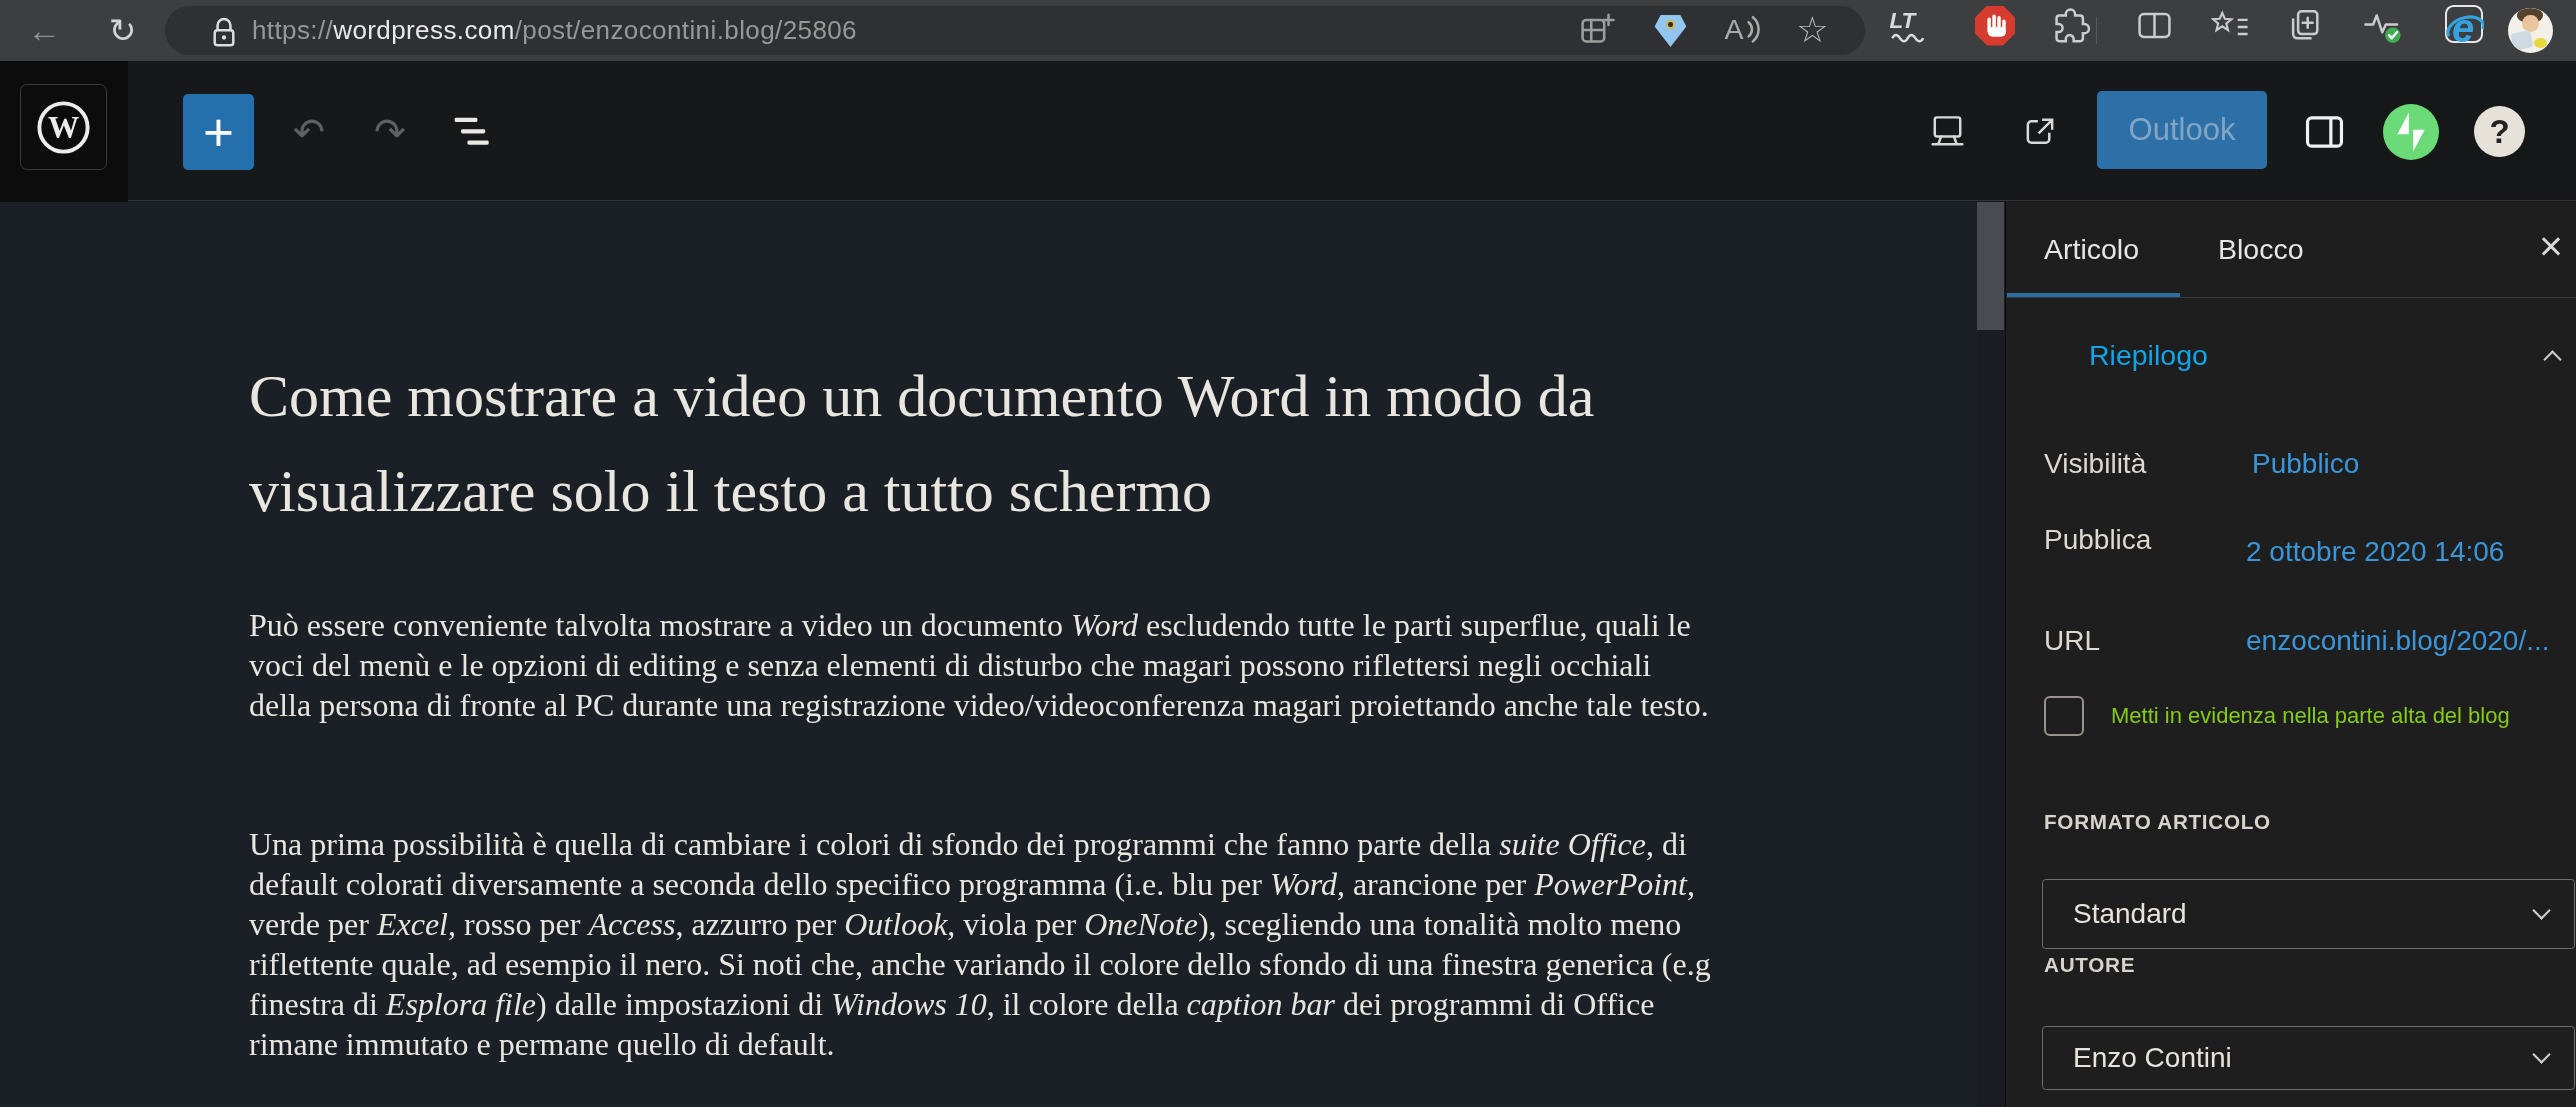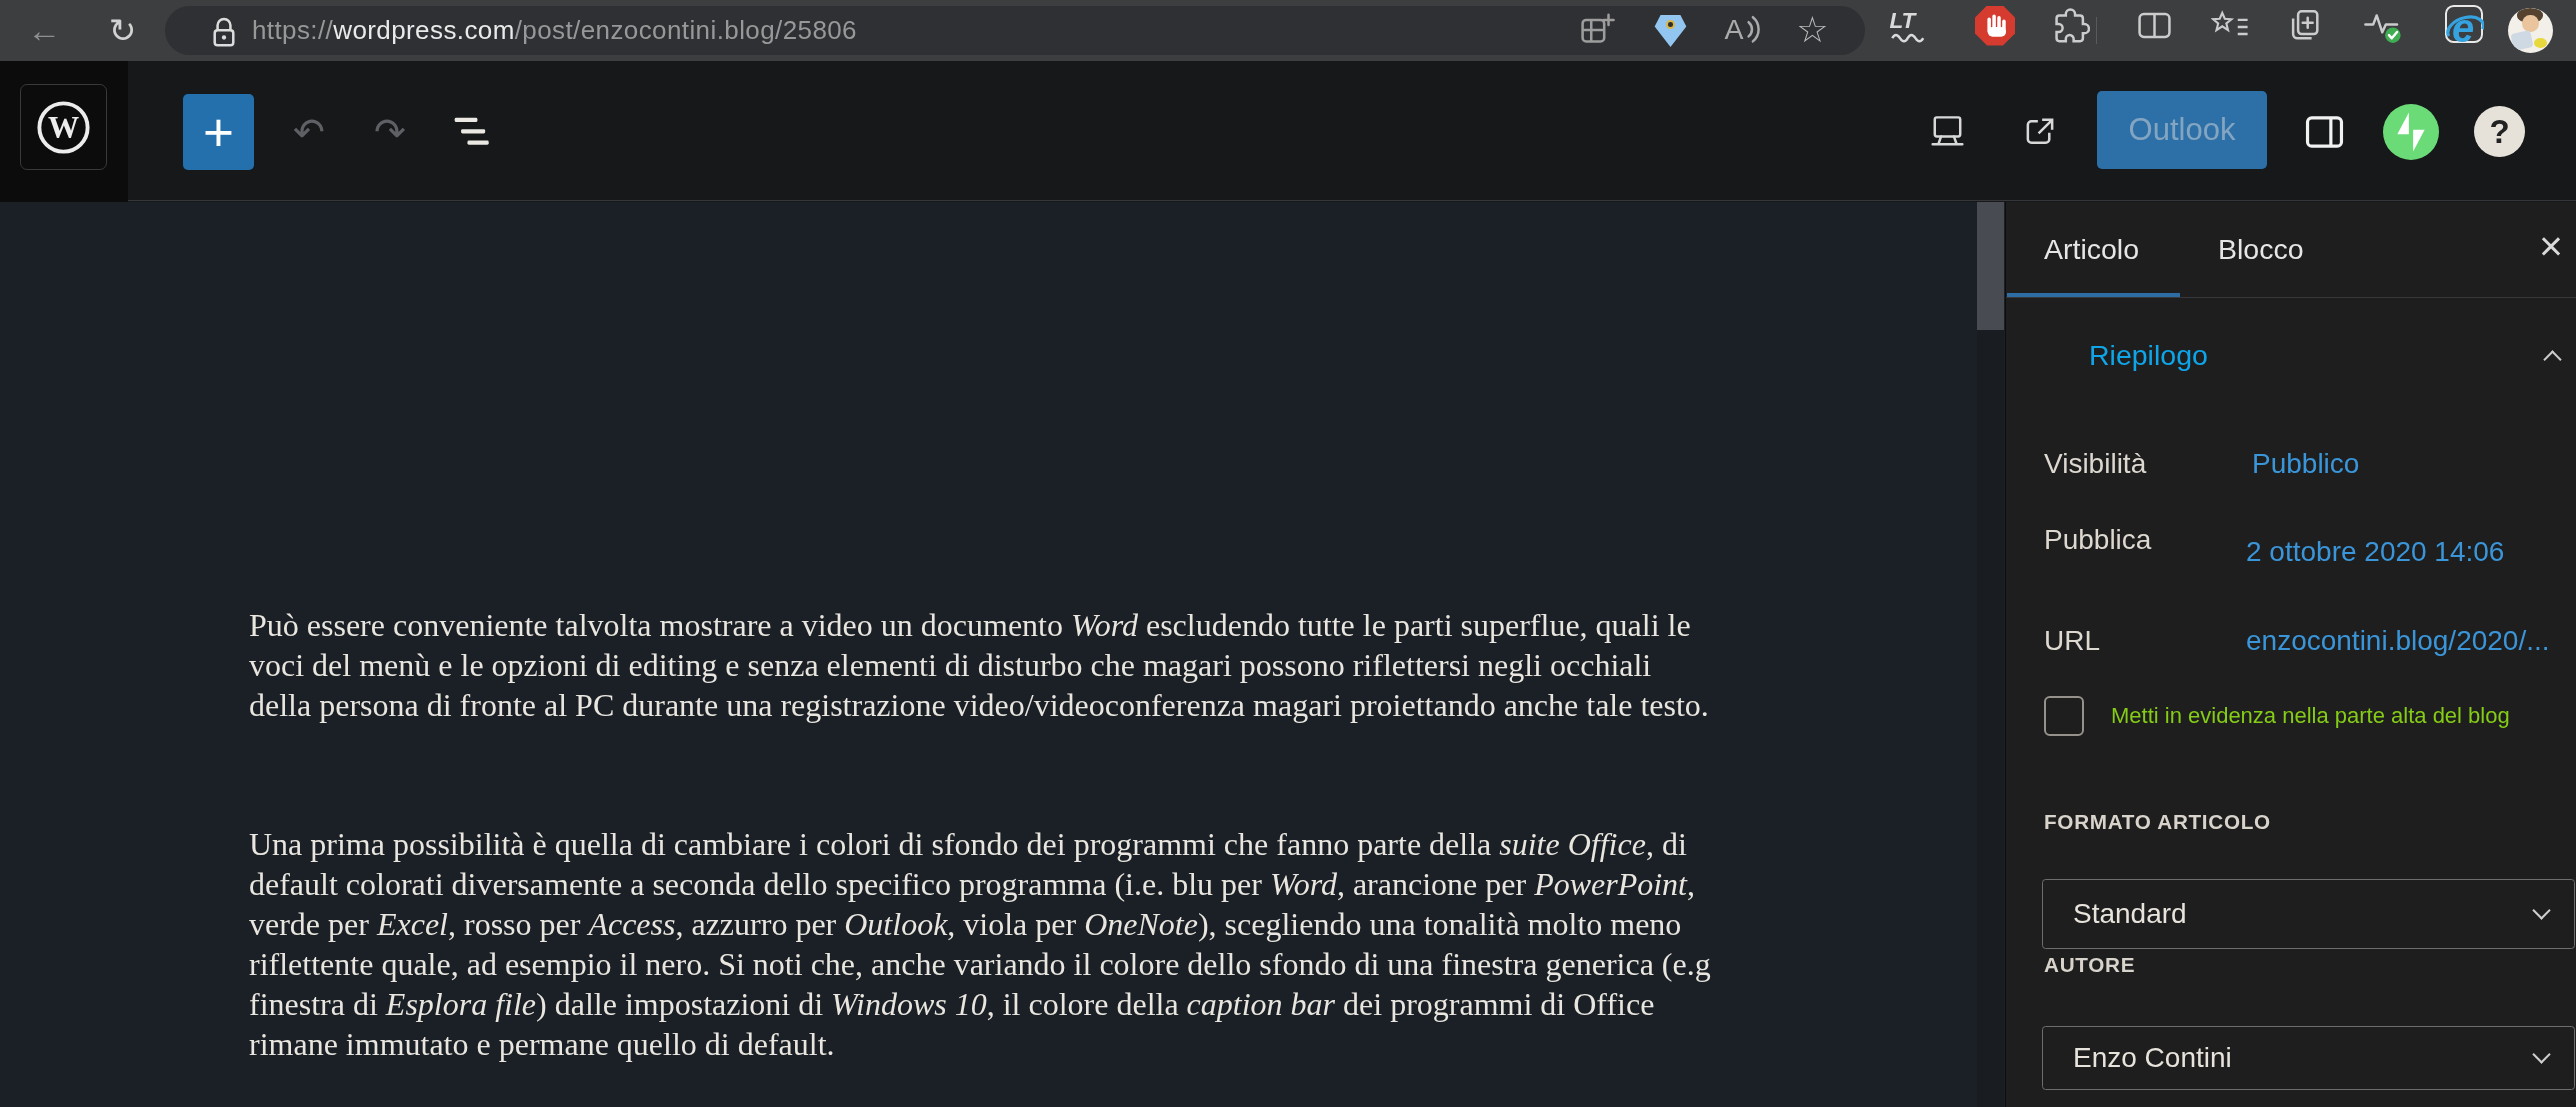--- a/index.html
+++ b/index.html
@@ -251,20 +251,21 @@
         <circle cx="39" cy="39" r="39" fill="#6bdb78"></circle>
         <polygon points="36,12 36,42 20,42" fill="#ffffff"></polygon>
         <polygon points="42,66 42,36 58,36" fill="#ffffff"></polygon>
       </svg>
     </div>
     <div class="help-btn">?</div>
   </div>
   <div class="hairline"></div>
 
   <div class="canvas">
+    <h1 class="post-title">Come mostrare a video un documento Word in modo da visualizzare solo il testo a tutto schermo</h1>
     <p class="post-p p1"><span>Può essere conveniente talvolta mostrare a video un documento </span><em>Word</em><span> escludendo tutte le parti superflue, quali le voci del menù e le opzioni di editing e senza elementi di disturbo che magari possono riflettersi negli occhiali della persona di fronte al PC durante una registrazione video/videoconferenza magari proiettando anche tale testo.</span></p>
     <p class="post-p p2"><span>Una prima possibilità è quella di cambiare i colori di sfondo dei programmi che fanno parte della </span><em>suite Office</em><span>, di default colorati diversamente a seconda dello specifico programma (i.e. blu per </span><em>Word</em><span>, arancione per </span><em>PowerPoint</em><span>, verde per </span><em>Excel</em><span>, rosso per </span><em>Access</em><span>, azzurro per </span><em>Outlook</em><span>, viola per </span><em>OneNote</em><span>), scegliendo una tonalità molto meno riflettente quale, ad esempio il nero. Si noti che, anche variando il colore dello sfondo di una finestra generica (e.g finestra di </span><em>Esplora file</em><span>) dalle impostazioni di </span><em>Windows 10</em><span>, il colore della </span><em>caption bar</em><span> dei programmi di Office rimane immutato e permane quello di default.</span></p>
   </div>
 
   <div class="scrollbar">
     <div class="thumb"></div>
   </div>
 
   <div class="sidebar">
     <div class="tab articolo">Articolo</div>

